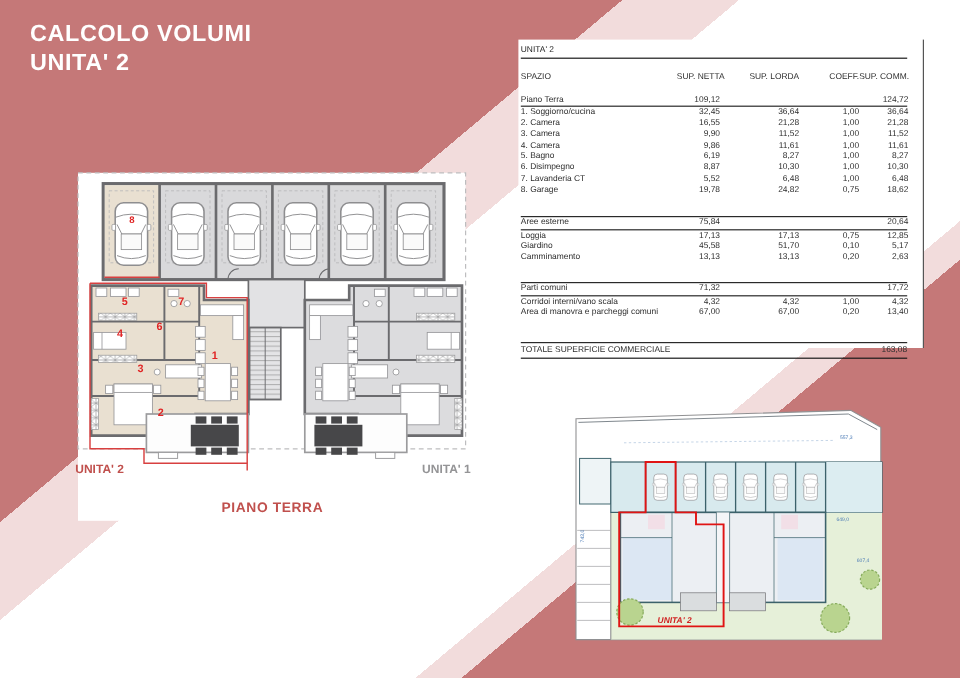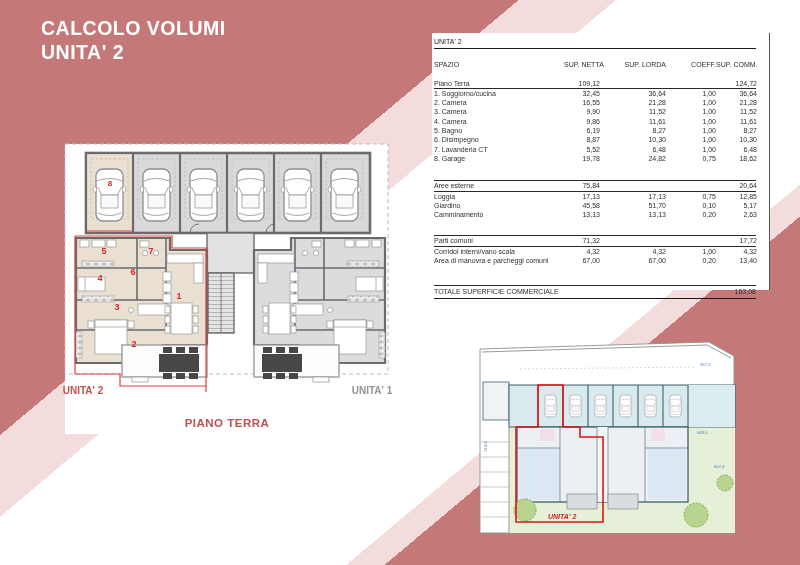--- a/index.html
+++ b/index.html
@@ -7,21 +7,21 @@
     position:relative;width:800px;height:565px;overflow:hidden;
     font-family:"Liberation Sans",sans-serif;
     background:linear-gradient(140deg,
       #c57878 0 35.2%,
       #f2dcdc 35.2% 41.8%,
       #ffffff 41.8% 69.2%,
       #f2dcdc 69.2% 71.8%,
       #c57878 71.8% 100%);
   }
   .title{
-    position:absolute;left:41px;top:16px;color:#ffffff;
+    position:absolute;left:25px;top:16px;color:#ffffff;
     font-size:19.5px;font-weight:bold;line-height:24px;letter-spacing:.5px;
   }
   svg.overlay{position:absolute;left:0;top:0;}
   
   .table-panel{
     position:absolute;left:432px;top:33px;width:338px;height:257px;
     background:#fff;border-right:1.2px solid #555;
     padding:4px 13px 0 2px;box-sizing:border-box;
     font-size:7px;color:#2e2e2e;line-height:9.3px;
   }

